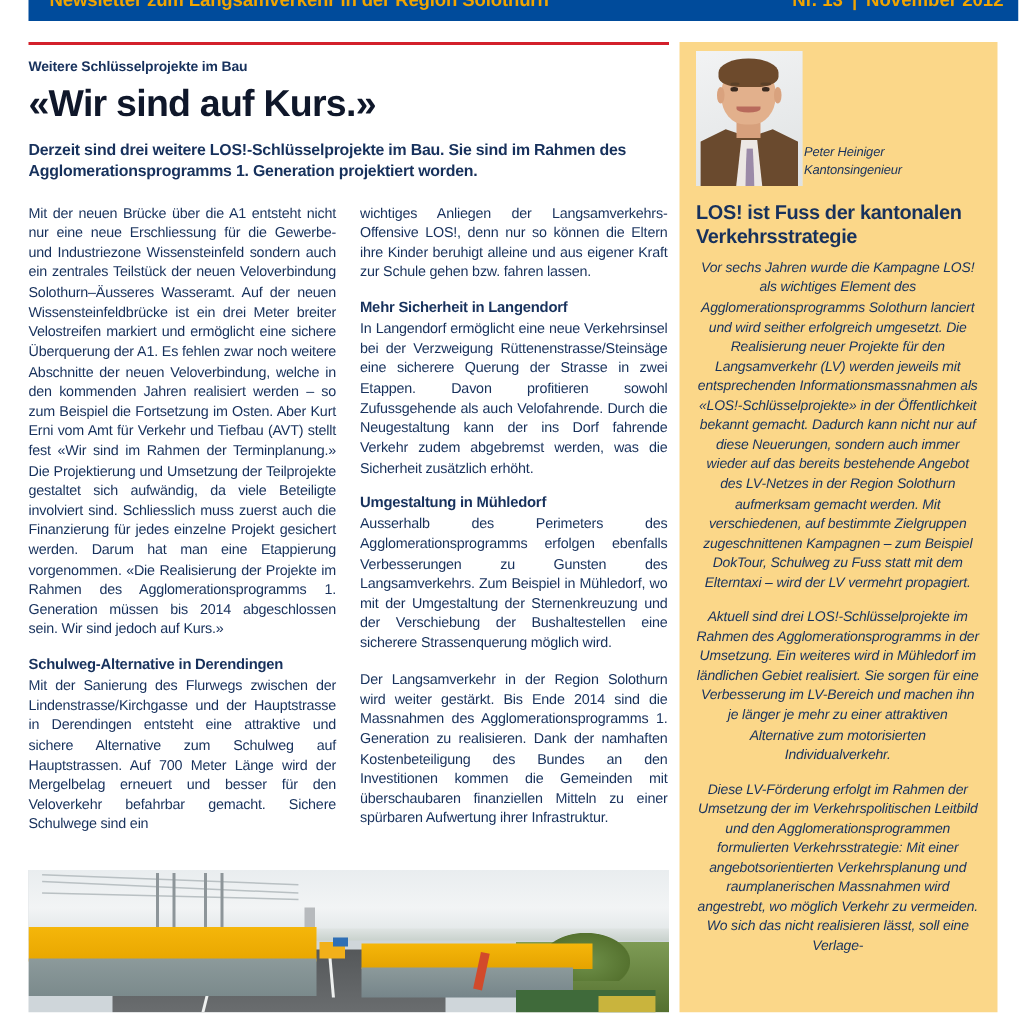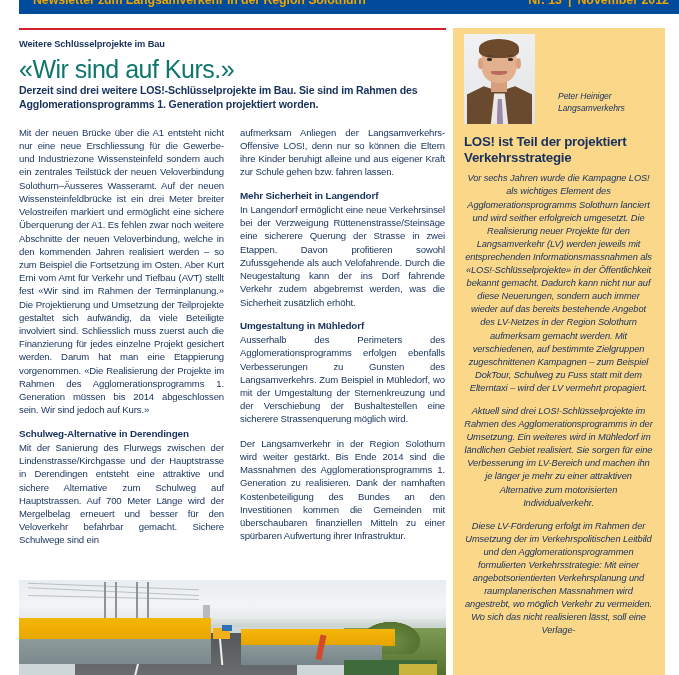--- a/index.html
+++ b/index.html
@@ -62,25 +62,25 @@
   }
   .kicker {
     font-size: 9.3px;
     font-weight: bold;
     color: #17315C;
     letter-spacing: -0.1px;
     margin-bottom: 7px;
   }
   .headline {
     font-size: 25px;
-    font-weight: normal;
-    color: #0f766e;
+    font-weight: bold;
+    color: #0f172a;
     letter-spacing: -0.5px;
     line-height: 1.04;
-    margin: 0 0 1px 0;
+    margin: 0 0 11px 0;
   }
   .lede {
     font-size: 10.6px;
     font-weight: bold;
     color: #17315C;
     line-height: 1.33;
     letter-spacing: -0.15px;
     margin-bottom: 15px;
     width: 420px;
   }
@@ -213,22 +213,22 @@
     top: 28px;
     width: 212px;
     height: 647px;
     background: #FBD789;
     box-sizing: border-box;
     padding: 6px 12px 0 11px;
     overflow: hidden;
   }
   .portrait-wrap {
     display: flex;
-    align-items: flex-start;
-    gap: 23px;
+    align-items: center;
+    gap: 1px;
     margin-bottom: 10px;
   }
   .portrait {
     width: 71px;
     height: 90px;
     flex: 0 0 71px;
     position: relative;
     overflow: hidden;
     background: #e7e9ea;
   }
@@ -335,21 +335,21 @@
   <h1 class="headline">«Wir sind auf Kurs.»</h1>
   <div class="lede">Derzeit sind drei weitere LOS!-Schlüsselprojekte im Bau. Sie sind im Rahmen des Agglomerationsprogramms 1. Generation projektiert worden.</div>
 
   <div class="cols">
     <div class="col">
       <p>Mit der neuen Brücke über die A1 entsteht nicht nur eine neue Erschliessung für die Gewerbe- und Industriezone Wissensteinfeld sondern auch ein zentrales Teilstück der neuen Veloverbindung Solothurn–Äusseres Wasseramt. Auf der neuen Wissensteinfeldbrücke ist ein drei Meter breiter Velostreifen markiert und ermöglicht eine sichere Überquerung der A1. Es fehlen zwar noch weitere Abschnitte der neuen Veloverbindung, welche in den kommenden Jahren realisiert werden – so zum Beispiel die Fortsetzung im Osten. Aber Kurt Erni vom Amt für Verkehr und Tiefbau (AVT) stellt fest «Wir sind im Rahmen der Terminplanung.» Die Projektierung und Umsetzung der Teilprojekte gestaltet sich aufwändig, da viele Beteiligte involviert sind. Schliesslich muss zuerst auch die Finanzierung für jedes einzelne Projekt gesichert werden. Darum hat man eine Etappierung vorgenommen. «Die Realisierung der Projekte im Rahmen des Agglomerationsprogramms 1. Generation müssen bis 2014 abgeschlossen sein. Wir sind jedoch auf Kurs.»</p>
       <h2 class="subhead">Schulweg-Alternative in Derendingen</h2>
       <p class="tight">Mit der Sanierung des Flurwegs zwischen der Lindenstrasse/Kirchgasse und der Hauptstrasse in Derendingen entsteht eine attraktive und sichere Alternative zum Schulweg auf Hauptstrassen. Auf 700 Meter Länge wird der Mergelbelag erneuert und besser für den Veloverkehr befahrbar gemacht. Sichere Schulwege sind ein</p>
     </div>
     <div class="col">
-      <p>aufmerksam Anliegen der Langsamverkehrs-Offensive LOS!, denn nur so können die Eltern ihre Kinder beruhigt alleine und aus eigener Kraft zur Schule gehen bzw. fahren lassen.</p>
+      <p>wichtiges Anliegen der Langsamverkehrs-Offensive LOS!, denn nur so können die Eltern ihre Kinder beruhigt alleine und aus eigener Kraft zur Schule gehen bzw. fahren lassen.</p>
       <h2 class="subhead">Mehr Sicherheit in Langendorf</h2>
       <p>In Langendorf ermöglicht eine neue Verkehrsinsel bei der Verzweigung Rüttenenstrasse/Steinsäge eine sicherere Querung der Strasse in zwei Etappen. Davon profitieren sowohl Zufussgehende als auch Velofahrende. Durch die Neugestaltung kann der ins Dorf fahrende Verkehr zudem abgebremst werden, was die Sicherheit zusätzlich erhöht.</p>
       <h2 class="subhead">Umgestaltung in Mühledorf</h2>
       <p>Ausserhalb des Perimeters des Agglomerationsprogramms erfolgen ebenfalls Verbesserungen zu Gunsten des Langsamverkehrs. Zum Beispiel in Mühledorf, wo mit der Umgestaltung der Sternenkreuzung und der Verschiebung der Bushaltestellen eine sicherere Strassenquerung möglich wird.</p>
       <p class="tight">Der Langsamverkehr in der Region Solothurn wird weiter gestärkt. Bis Ende 2014 sind die Massnahmen des Agglomerationsprogramms 1. Generation zu realisieren. Dank der namhaften Kostenbeteiligung des Bundes an den Investitionen kommen die Gemeinden mit überschaubaren finanziellen Mitteln zu einer spürbaren Aufwertung ihrer Infrastruktur.</p>
     </div>
   </div>
 </div>
 
 <div class="photo-bottom">
@@ -392,21 +392,21 @@
       <div class="pt-ear-l"></div>
       <div class="pt-ear-r"></div>
       <div class="pt-brow-l"></div>
       <div class="pt-brow-r"></div>
       <div class="pt-eye-l"></div>
       <div class="pt-eye-r"></div>
       <div class="pt-smile"></div>
     </div>
     <div class="portrait-caption">
       <div>Peter Heiniger</div>
-      <div>Langsamverkehrs</div>
+      <div>Kantonsingenieur</div>
     </div>
   </div>
 
-  <h2 class="sb-title">LOS! ist Teil der projektiert Verkehrsstrategie</h2>
+  <h2 class="sb-title">LOS! ist Fuss der kantonalen Verkehrsstrategie</h2>
   <p>Vor sechs Jahren wurde die Kampagne LOS! als wichtiges Element des Agglomerationsprogramms Solothurn lanciert und wird seither erfolgreich umgesetzt. Die Realisierung neuer Projekte für den Langsamverkehr (LV) werden jeweils mit entsprechenden Informationsmassnahmen als «LOS!-Schlüsselprojekte» in der Öffentlichkeit bekannt gemacht. Dadurch kann nicht nur auf diese Neuerungen, sondern auch immer wieder auf das bereits bestehende Angebot des LV-Netzes in der Region Solothurn aufmerksam gemacht werden. Mit verschiedenen, auf bestimmte Zielgruppen zugeschnittenen Kampagnen – zum Beispiel DokTour, Schulweg zu Fuss statt mit dem Elterntaxi – wird der LV vermehrt propagiert.</p>
   <p>Aktuell sind drei LOS!-Schlüsselprojekte im Rahmen des Agglomerationsprogramms in der Umsetzung. Ein weiteres wird in Mühledorf im ländlichen Gebiet realisiert. Sie sorgen für eine Verbesserung im LV-Bereich und machen ihn je länger je mehr zu einer attraktiven Alternative zum motorisierten Individualverkehr.</p>
   <p>Diese LV-Förderung erfolgt im Rahmen der Umsetzung der im Verkehrspolitischen Leitbild und den Agglomerationsprogrammen formulierten Verkehrsstrategie: Mit einer angebotsorientierten Verkehrsplanung und raumplanerischen Massnahmen wird angestrebt, wo möglich Verkehr zu vermeiden. Wo sich das nicht realisieren lässt, soll eine Verlage-</p>
 </div>
 
 </body></html>

